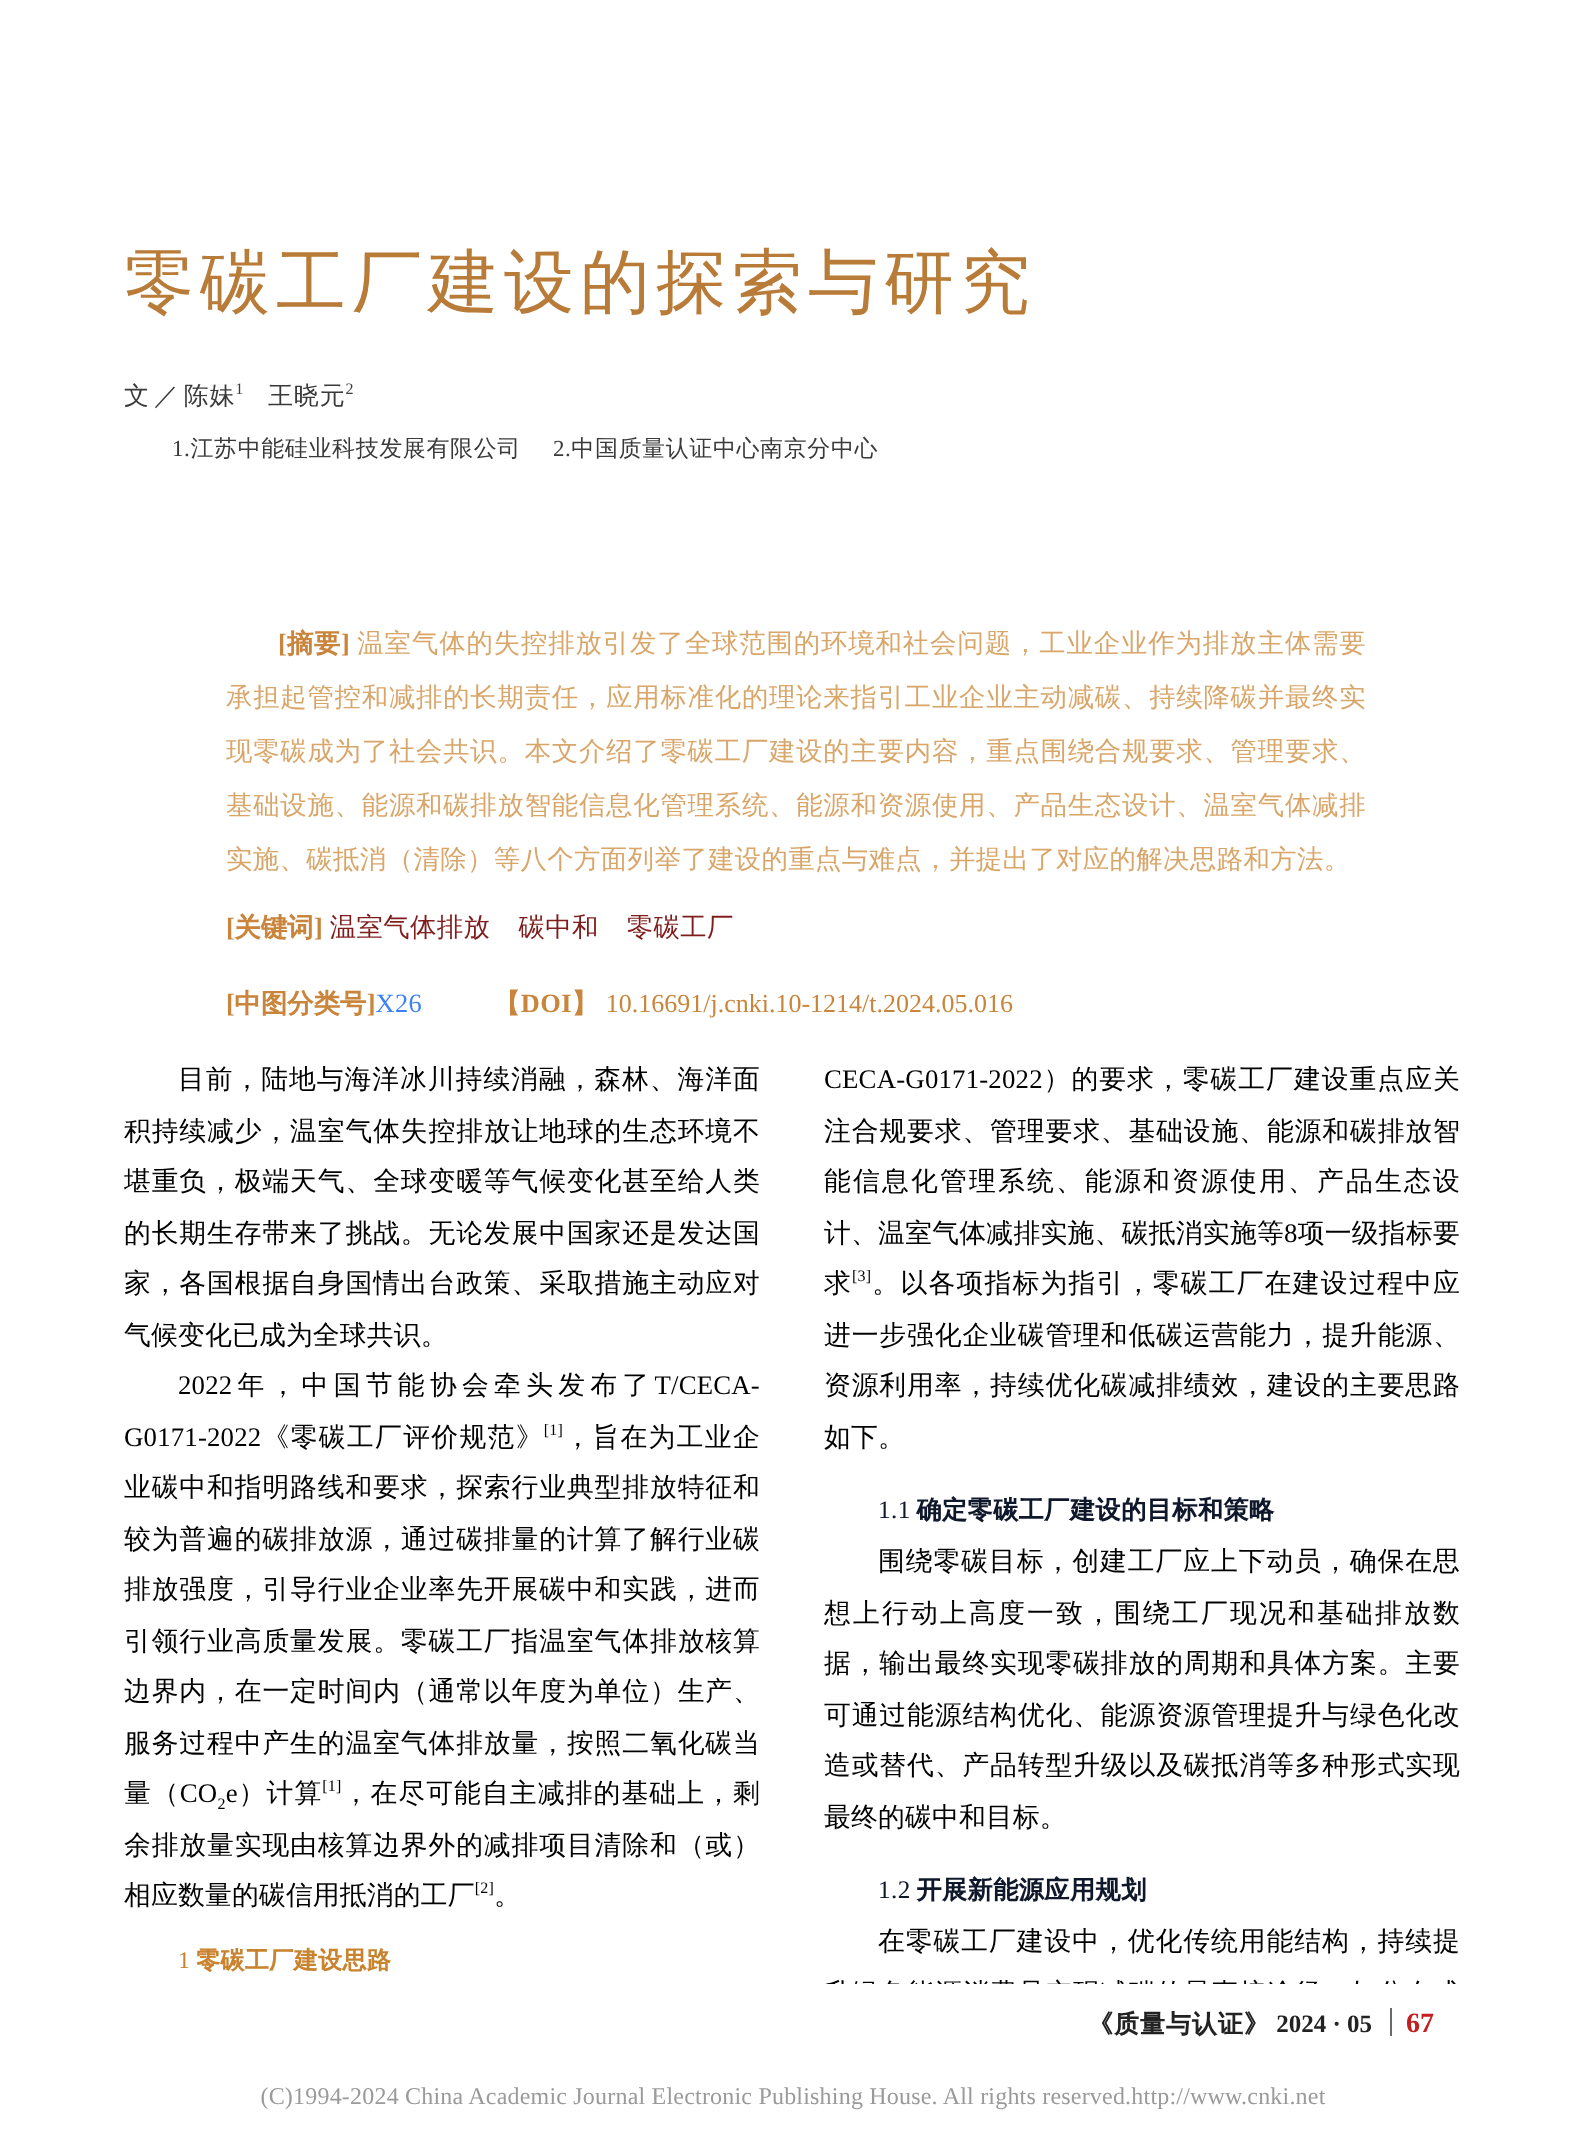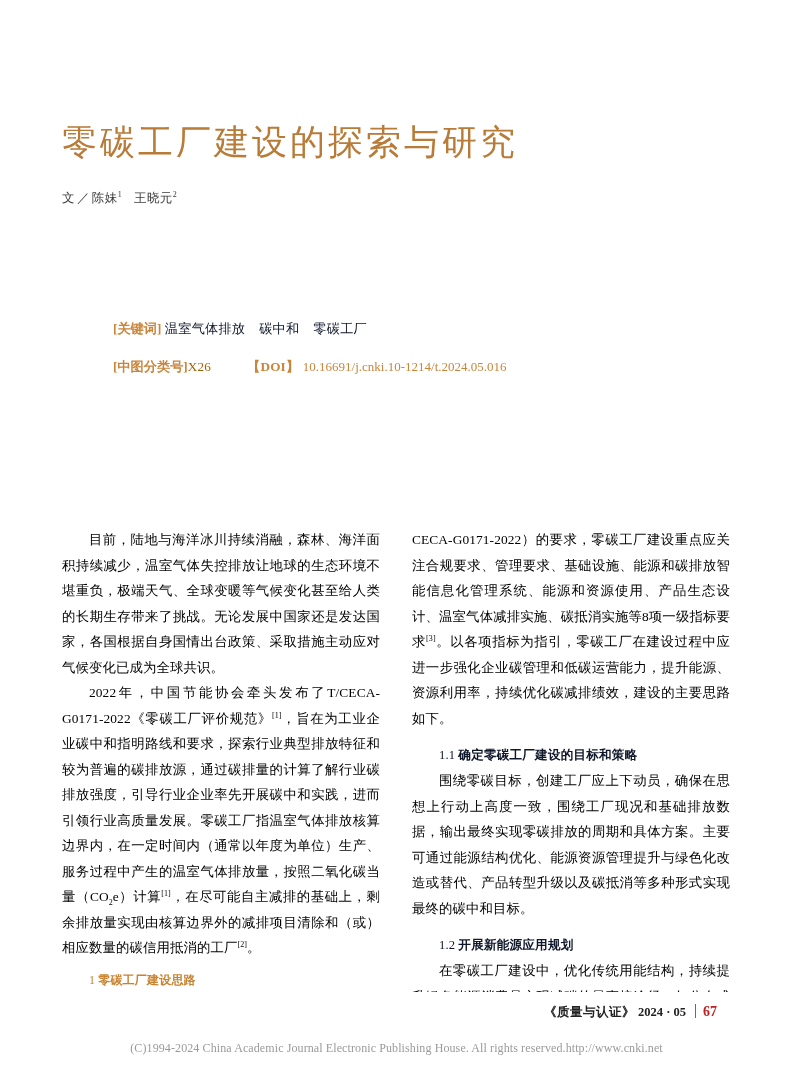--- a/index.html
+++ b/index.html
@@ -94,28 +94,28 @@
     color: #c9853c;
     font-weight: bold;
     letter-spacing: 0;
   }
   .meta-line {
     margin: 0;
     text-indent: 0;
     margin-top: 7px;
   }
   .meta-line .kw-gap { display: inline-block; width: 14px; }
-  .kw-text { color: #0f172a; }
+  .kw-text { color: #7f1d1d; }
   .clc-line {
     margin: 0;
     text-indent: 0;
     margin-top: 11px;
   }
   .clc-value {
-    color: #a16207;
+    color: #3b82f6;
     font-family: "Liberation Serif", serif;
   }
   .doi-gap { display: inline-block; width: 36px; }
   .doi-label {
     color: #c9853c;
     font-weight: bold;
   }
   .doi-value {
     color: #c9853c;
     font-family: "Liberation Serif", serif;
@@ -244,23 +244,27 @@
 
 <div class="page">
 
   <div class="title-block">
     <h1 class="article-title">零碳工厂建设的探索与研究</h1>
 
     <div class="author-line">
       <span>文</span><span class="sep">／</span><span>陈妹</span><sup class="ref">1</sup><span class="gap"></span><span>王晓元</span><sup class="ref">2</sup>
     </div>
 
+    <div class="affil-line">
+      <span>1.江苏中能硅业科技发展有限公司</span><span class="gap"></span><span>2.中国质量认证中心南京分中心</span>
+    </div>
   </div>
 
   <div class="abstract-block">
+    <p class="abstract-para"><span class="abstract-label">[摘要]</span> <span>温室气体的失控排放引发了全球范围的环境和社会问题，工业企业作为排放主体需要承担起管控和减排的长期责任，应用标准化的理论来指引工业企业主动减碳、持续降碳并最终实现零碳成为了社会共识。本文介绍了零碳工厂建设的主要内容，重点围绕合规要求、管理要求、基础设施、能源和碳排放智能信息化管理系统、能源和资源使用、产品生态设计、温室气体减排实施、碳抵消（清除）等八个方面列举了建设的重点与难点，并提出了对应的解决思路和方法。</span></p>
 
     <p class="abstract-para meta-line"><span class="abstract-label">[关键词]</span> <span class="kw-text">温室气体排放</span><span class="kw-gap"></span><span class="kw-text">碳中和</span><span class="kw-gap"></span><span class="kw-text">零碳工厂</span></p>
 
     <p class="abstract-para clc-line"><span class="abstract-label">[中图分类号]</span><span class="clc-value">X26</span><span class="doi-gap"></span><span class="doi-label">【DOI】</span> <span class="doi-value">10.16691/j.cnki.10-1214/t.2024.05.016</span></p>
   </div>
 
   <div class="body-cols">
 
     <div class="col col-left">
       <p class="bodytext">目前，陆地与海洋冰川持续消融，森林、海洋面积持续减少，温室气体失控排放让地球的生态环境不堪重负，极端天气、全球变暖等气候变化甚至给人类的长期生存带来了挑战。无论发展中国家还是发达国家，各国根据自身国情出台政策、采取措施主动应对气候变化已成为全球共识。</p>

